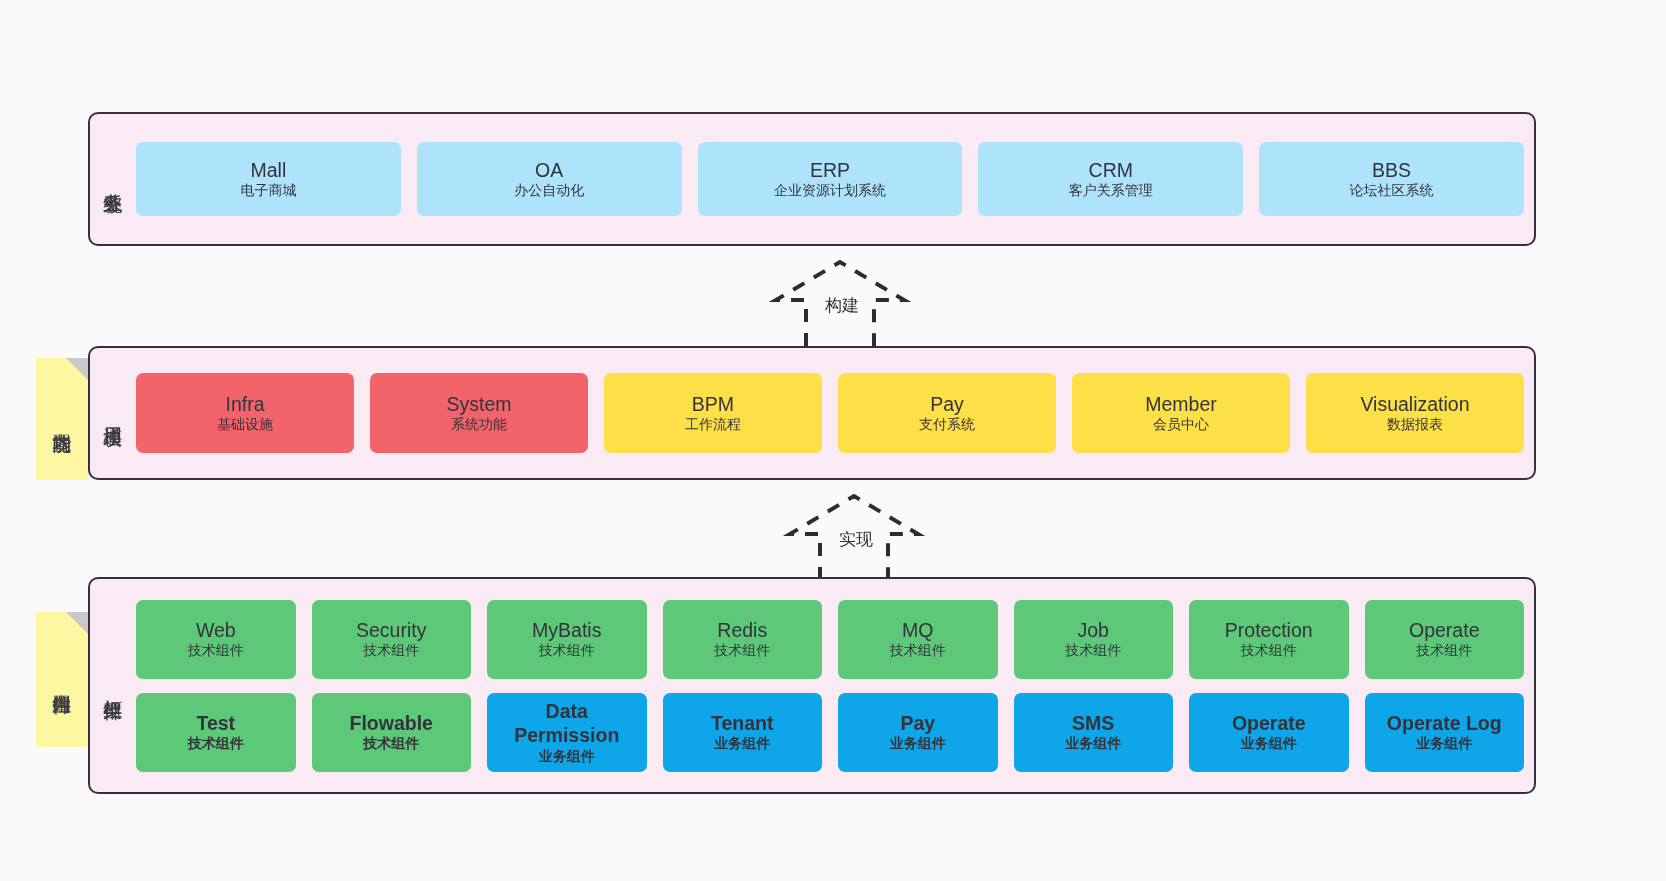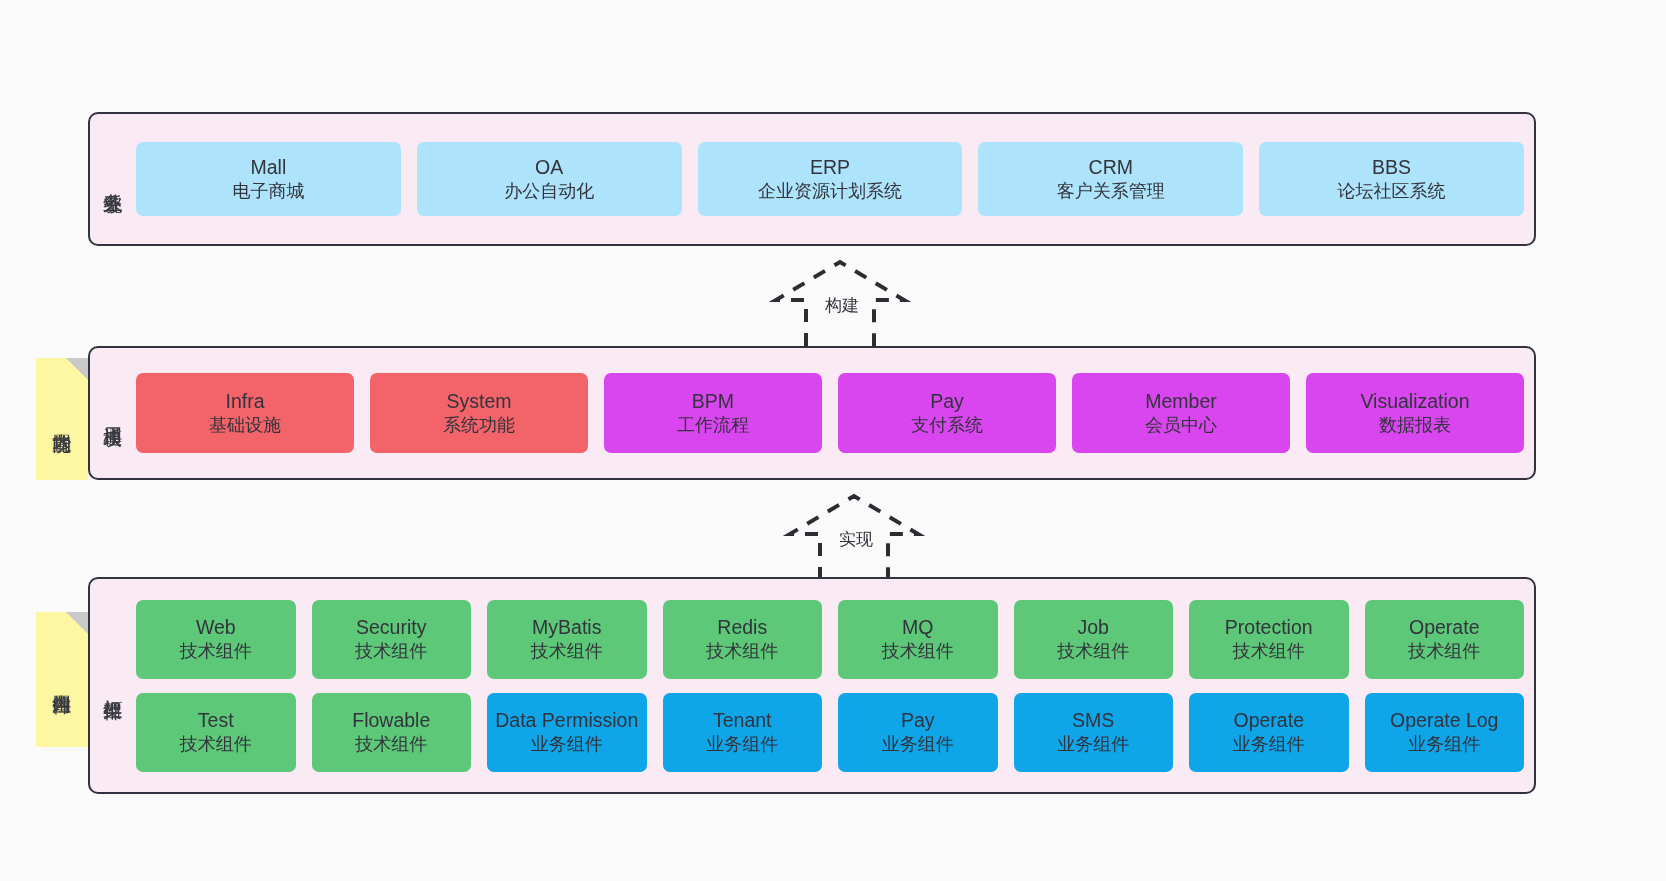--- a/index.html
+++ b/index.html
@@ -69,25 +69,25 @@
     display: flex;
     flex-direction: column;
     align-items: center;
     justify-content: center;
     text-align: center;
     color: #33333c;
     line-height: 1.26;
     padding: 6px 4px;
   }
   .card .t1 { font-size: 19.5px; }
-  .card .t2 { font-size: 18px; }
+  .card .t2 { font-size: 14px; }
 
   .c-blue       { background: #ade3fb; }
   .c-red        { background: #f2646a; }
-  .c-pink       { background: #d946ef; }
+  .c-pink       { background: #fde047; }
   .c-green      { background: #5cc878; }
   .c-greenlight { background: #0ea5e9; }
 
   
   .sticky {
     position: absolute;
     background: #fcf7a0;
     width: 52px;
     font-size: 19px;
     color: #3a3a42;
@@ -262,21 +262,21 @@
           <div class="card c-green">
             <span class="t1">Protection</span>
             <span class="t2">技术组件</span>
           </div>
           <div class="card c-green">
             <span class="t1">Operate</span>
             <span class="t2">技术组件</span>
           </div>
         </div>
 
-        <div class="row" style="height:79px;">
+        <div class="row" style="height:79px;font-weight:bold;">
           <div class="card c-green">
             <span class="t1">Test</span>
             <span class="t2">技术组件</span>
           </div>
           <div class="card c-green">
             <span class="t1">Flowable</span>
             <span class="t2">技术组件</span>
           </div>
           <div class="card c-greenlight">
             <span class="t1">Data Permission</span>

